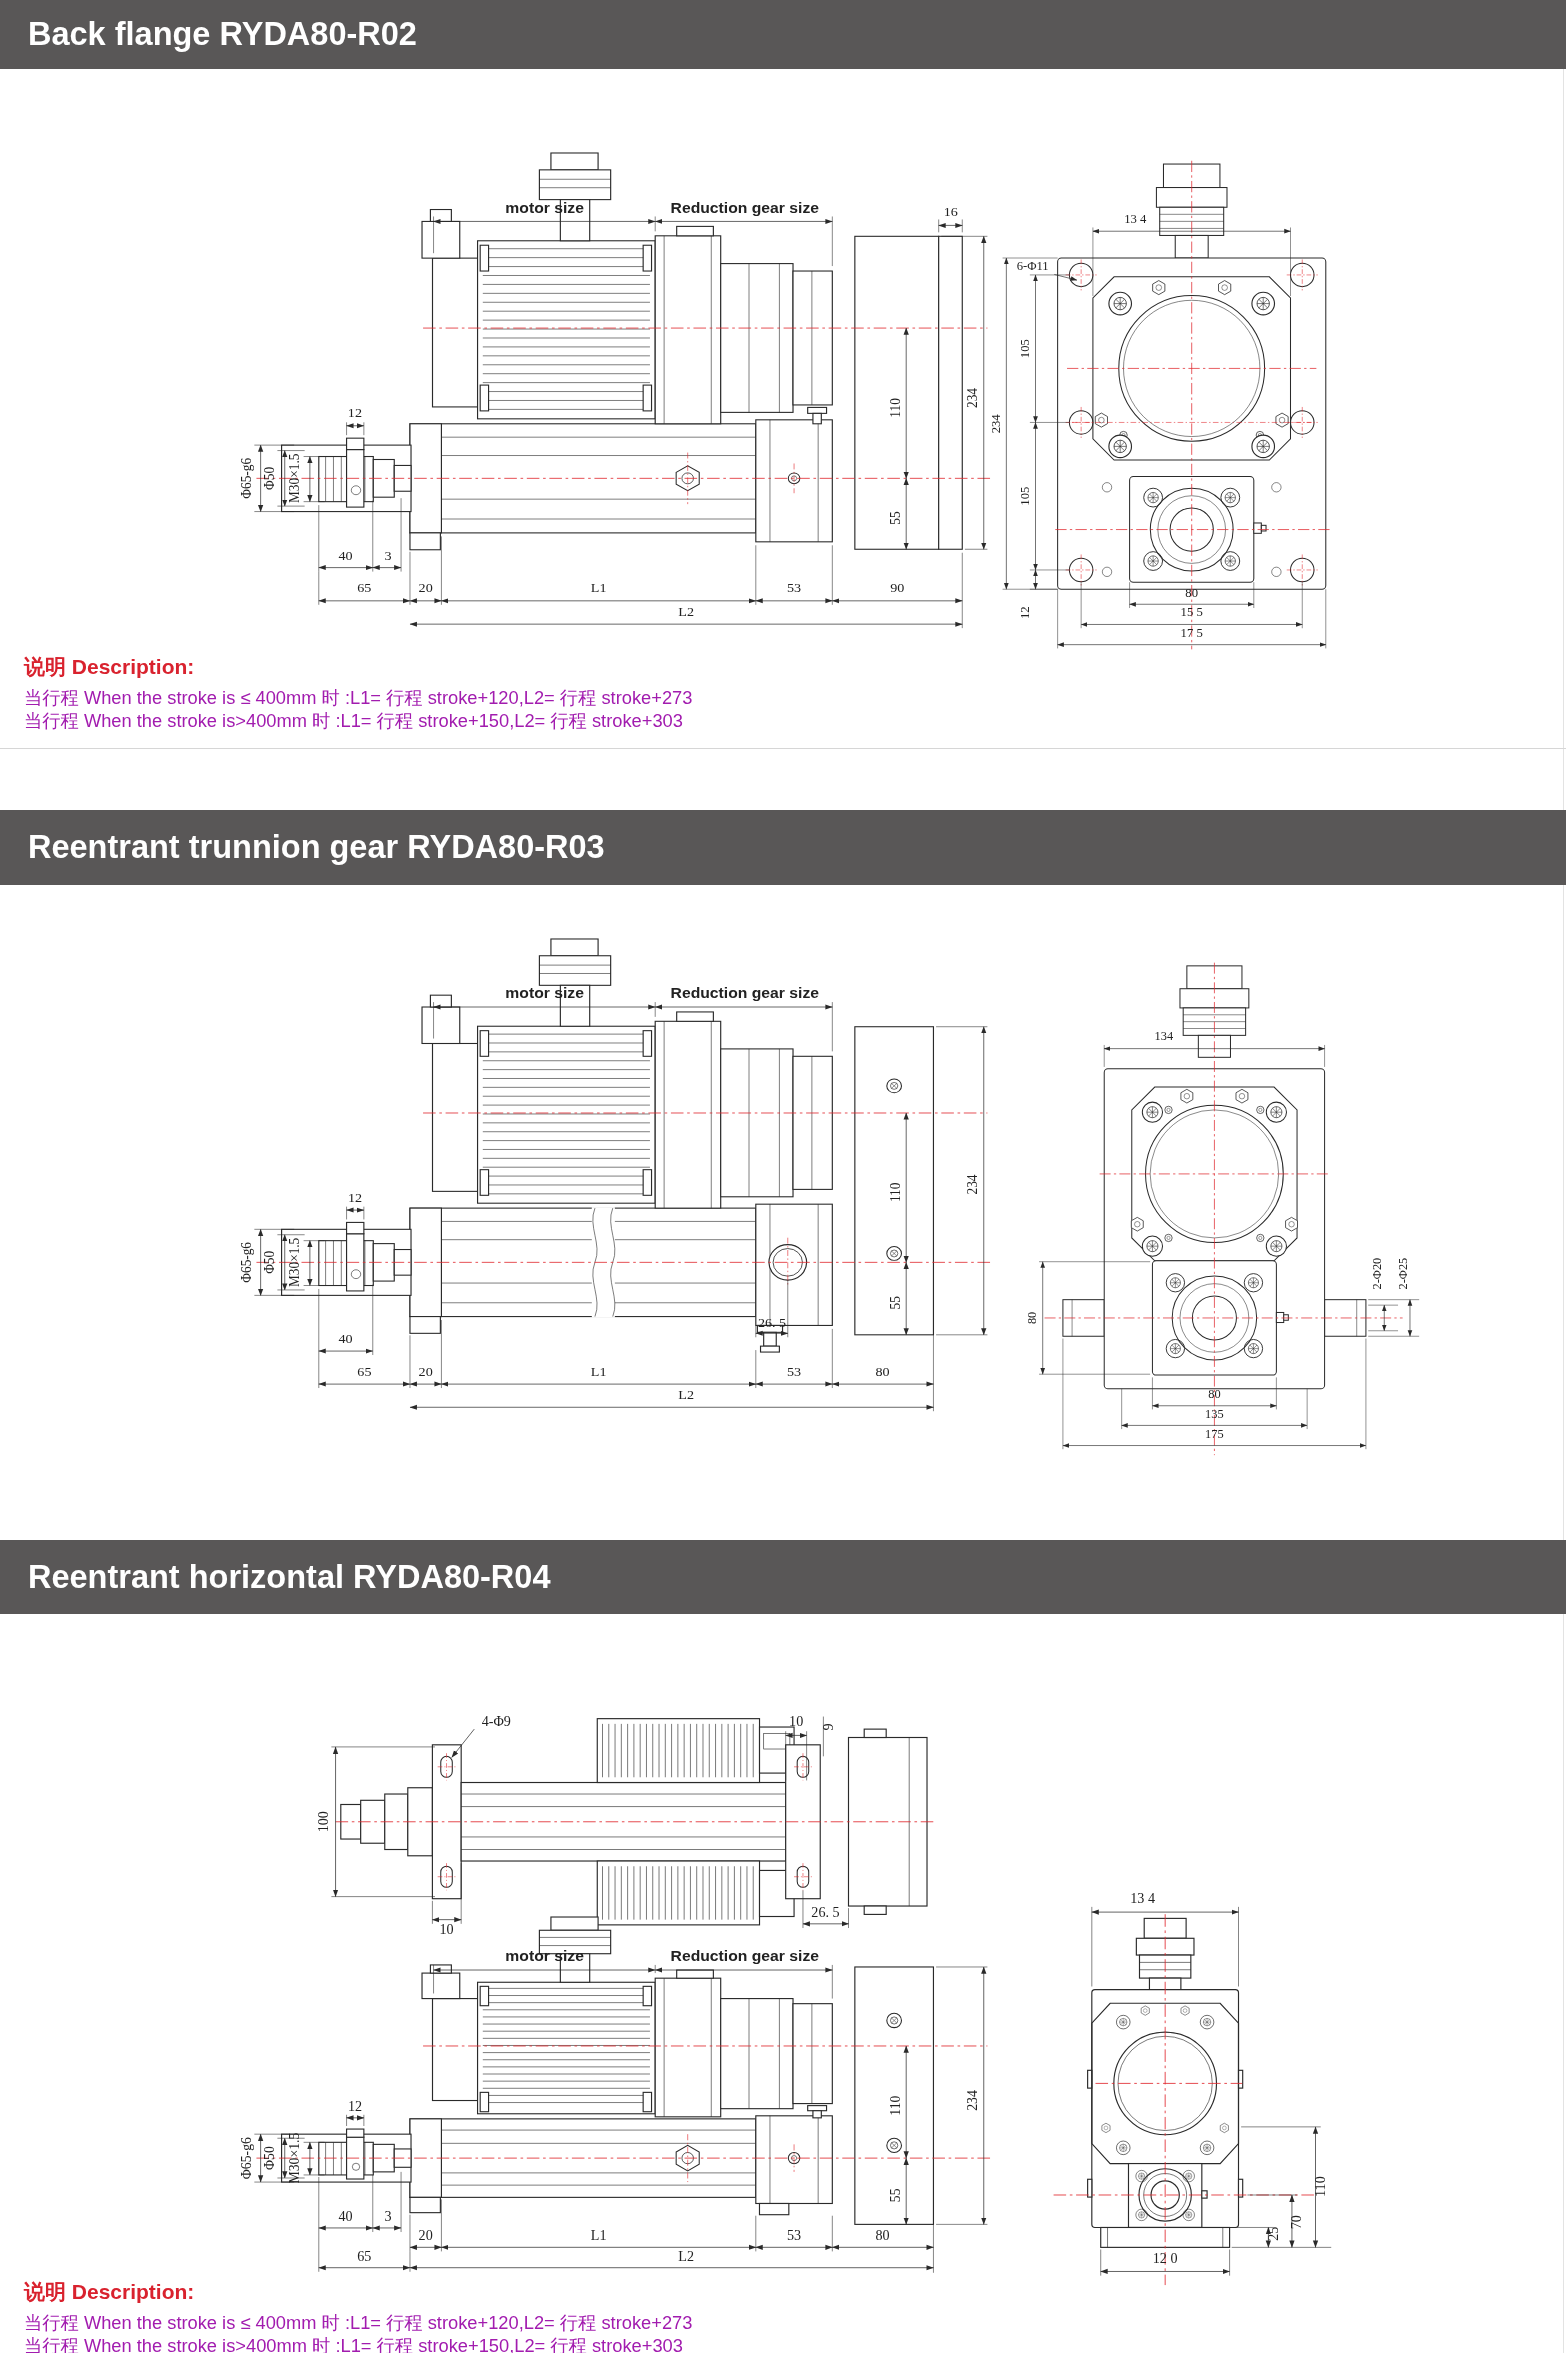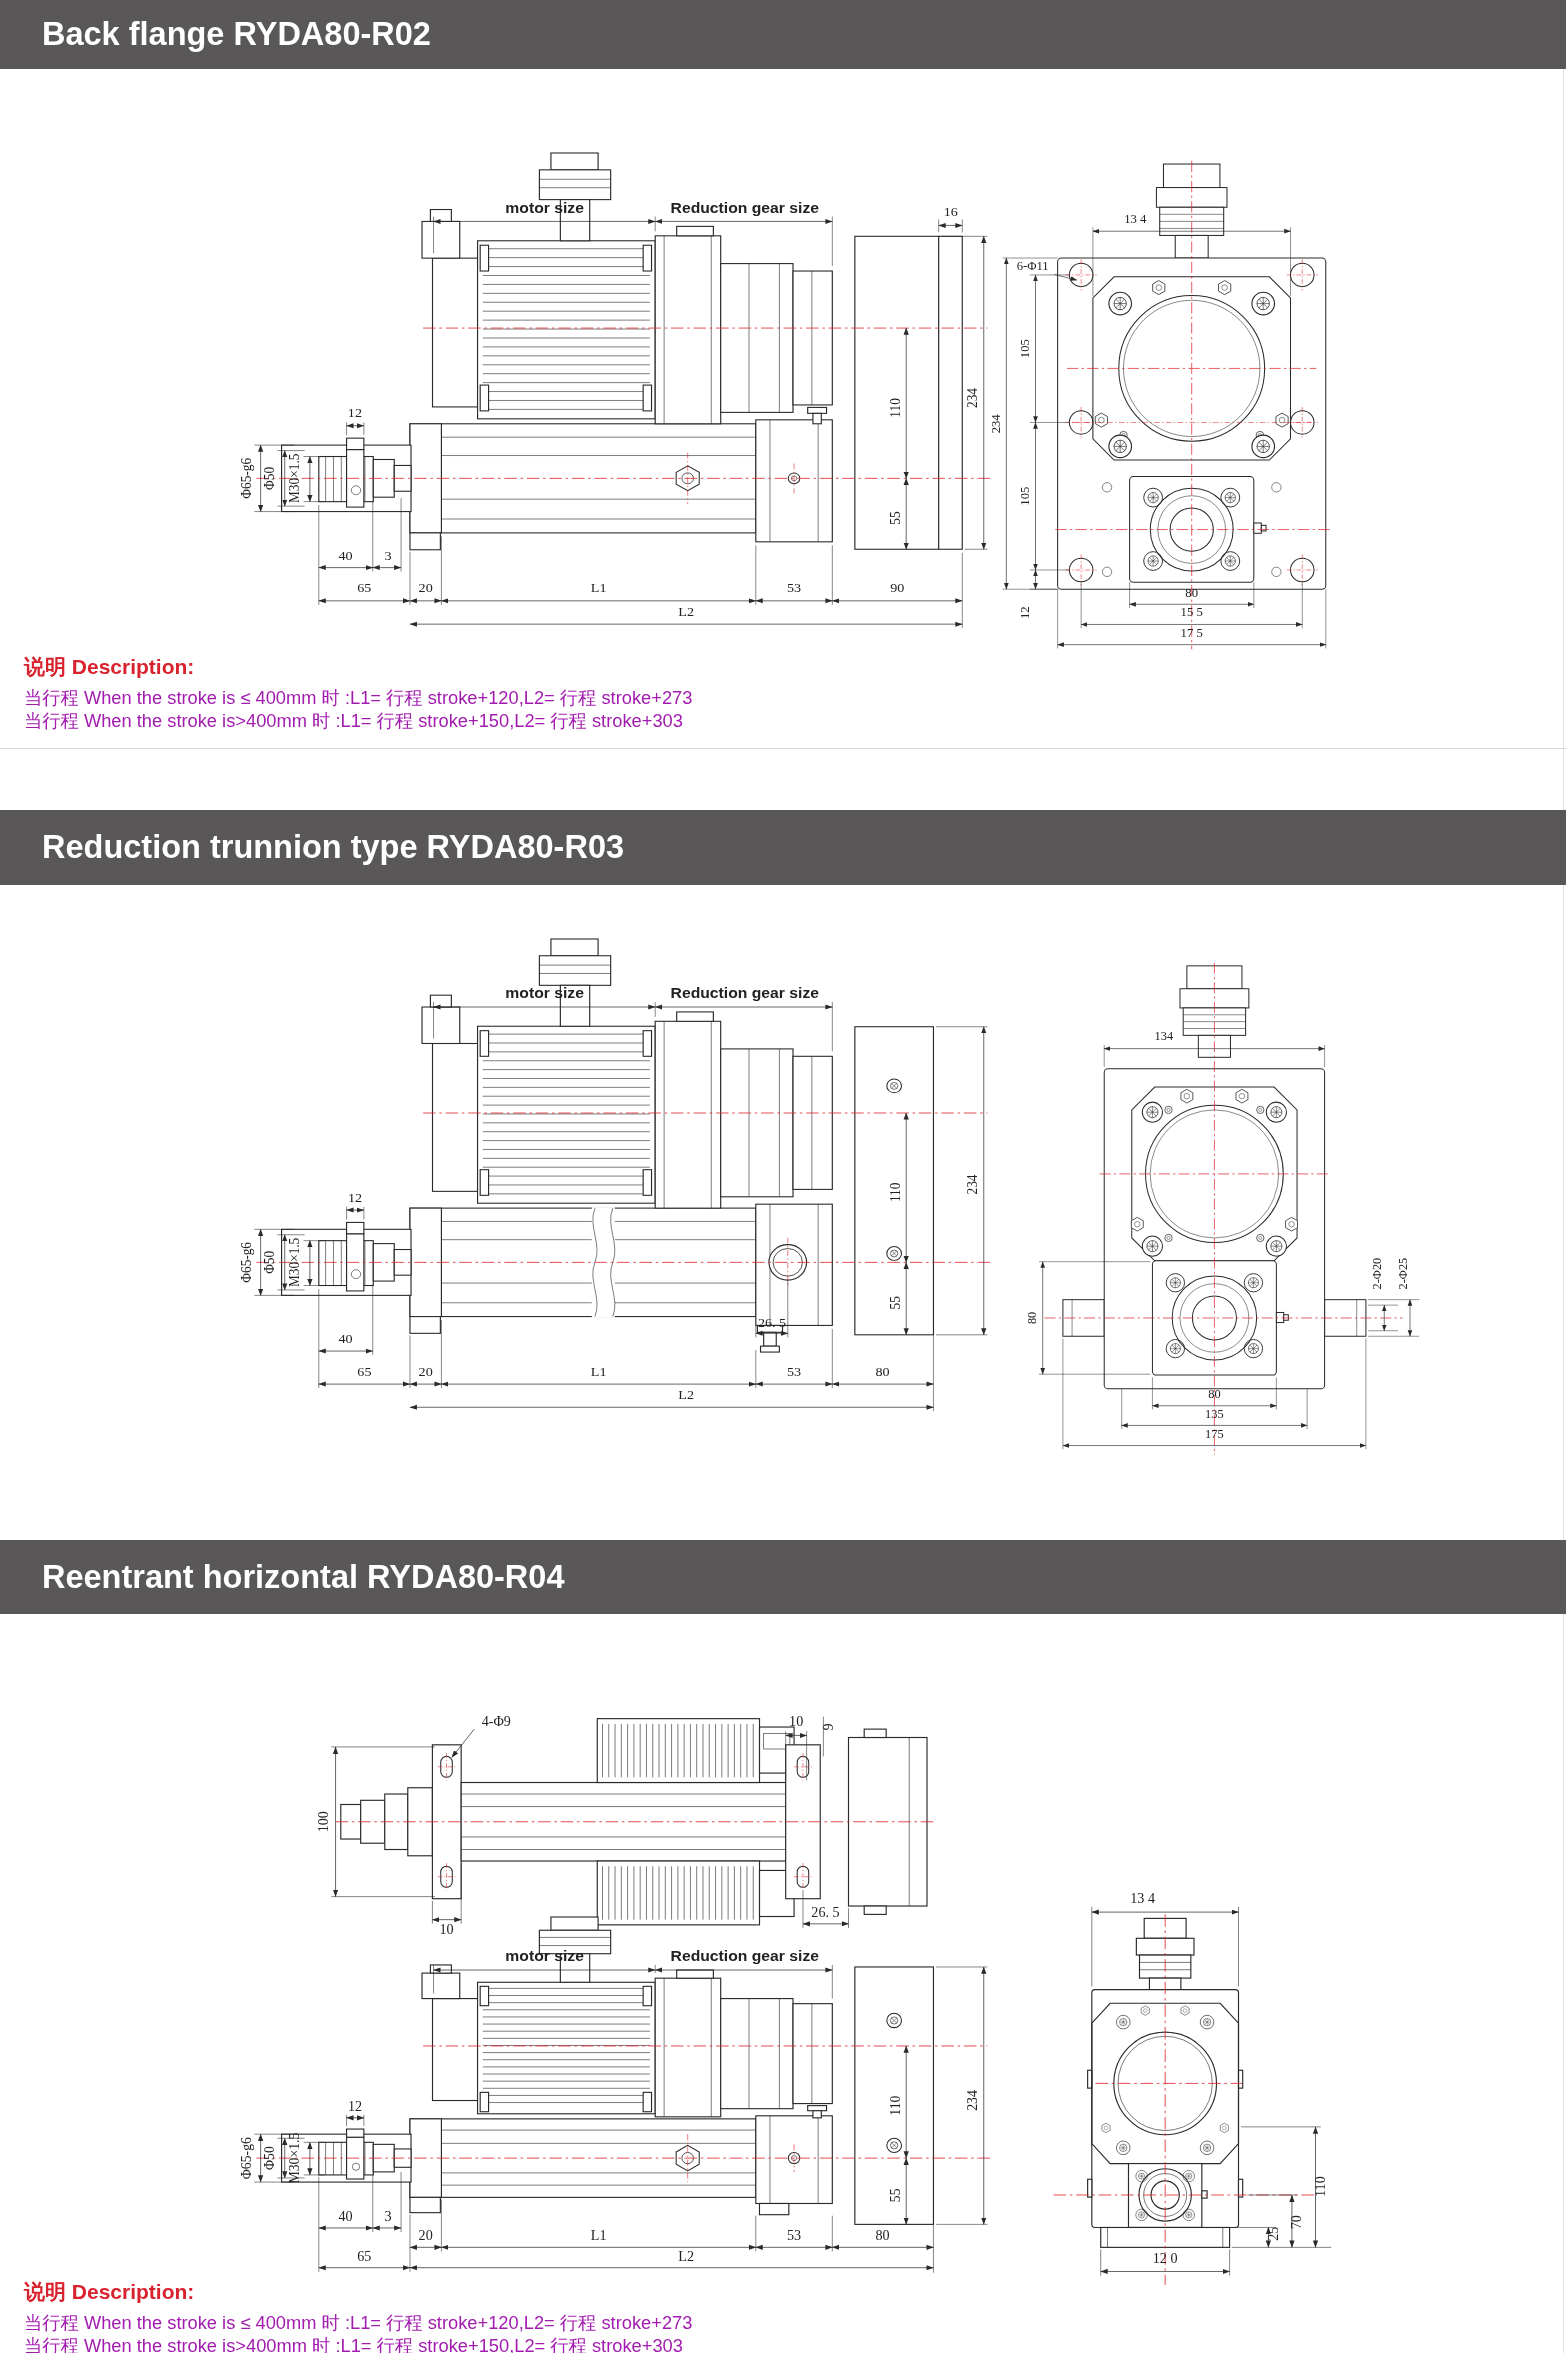--- a/index.html
+++ b/index.html
@@ -1,20 +1,20 @@
 <!DOCTYPE html>
 <html style="font-size:8.4px"><head>
 <meta charset="utf-8">
 <style>
   html,body{margin:0;padding:0;background:#fff;}
   .page{position:relative;width:1567px;height:2354px;background:#ffffff;overflow:hidden;
         font-family:"Liberation Sans",sans-serif;}
   .page-edge{position:absolute;top:0;right:3.1px;width:1px;height:100%;background:#e3e3e3;}
   .bar{position:absolute;left:0;width:100%;background:#595757;display:flex;align-items:center;}
-  .bar-title{margin:18px;padding-left:24px;color:#ffffff;font-size:32.5px;font-weight:700;
+  .bar-title{margin:4px;padding-left:24px;color:#ffffff;font-size:32.5px;font-weight:700;
              letter-spacing:0;font-family:"Liberation Sans",sans-serif;}
   .divider{position:absolute;left:0;width:100%;height:1px;background:#d6d6d6;}
   .desc{position:absolute;left:24px;width:1153px;}
   .desc-h{font-size:21px;font-weight:700;color:#d9222e;margin-bottom:5.2px;}
   .desc-l{font-size:18.3px;font-weight:400;color:#a21caf;line-height:23px;}
   .fig{position:absolute;overflow:visible;}
   .ln{fill:none;stroke:#2a2a2a;stroke-width:2.2;}
   .fw{fill:#ffffff;stroke:#2a2a2a;stroke-width:2.2;}
   .thin{fill:none;stroke:#2a2a2a;stroke-width:1.2;}
   .red{fill:none;stroke:#e0282d;stroke-width:1.6;stroke-dasharray:24 7 5 7;}
@@ -262,21 +262,21 @@
 
 <div class="desc" style="top:653px">
   <div class="desc-h">说明 Description:</div>
   <div class="desc-l">当行程 When the stroke is ≤ 400mm 时 :L1= 行程 stroke+120,L2= 行程 stroke+273</div>
   <div class="desc-l">当行程 When the stroke is&gt;400mm 时 :L1= 行程 stroke+150,L2= 行程 stroke+303</div>
 </div>
 
 <div class="divider" style="top:748px"></div>
 
 <header class="bar" style="top:810px;height:75px">
-  <h1 class="bar-title">Reduction trunnion type RYDA80-R03</h1>
+  <h1 class="bar-title">Reentrant trunnion gear RYDA80-R03</h1>
 </header>
 
 <svg class="fig" style="left:225px;top:938px;width:786px;height:488px" viewBox="0 0 1500 990" preserveAspectRatio="none">
   <g>
     <rect class="fw" x="353" y="548" width="660" height="220"></rect>
     <path class="thin" d="M353,575H1013 M353,612H1013 M353,700H1013 M353,740H1013"></path>
     <rect class="fw" x="353" y="548" width="60" height="220"></rect>
     <rect class="fw" x="353" y="768" width="58" height="34"></rect>
     <rect x="700" y="546" width="44" height="224" fill="#fff" stroke="none"></rect>
     <path class="thin" d="M706,548c-14,37 14,73 0,110c-14,37 14,73 0,110 M740,548c-14,37 14,73 0,110c-14,37 14,73 0,110"></path>

